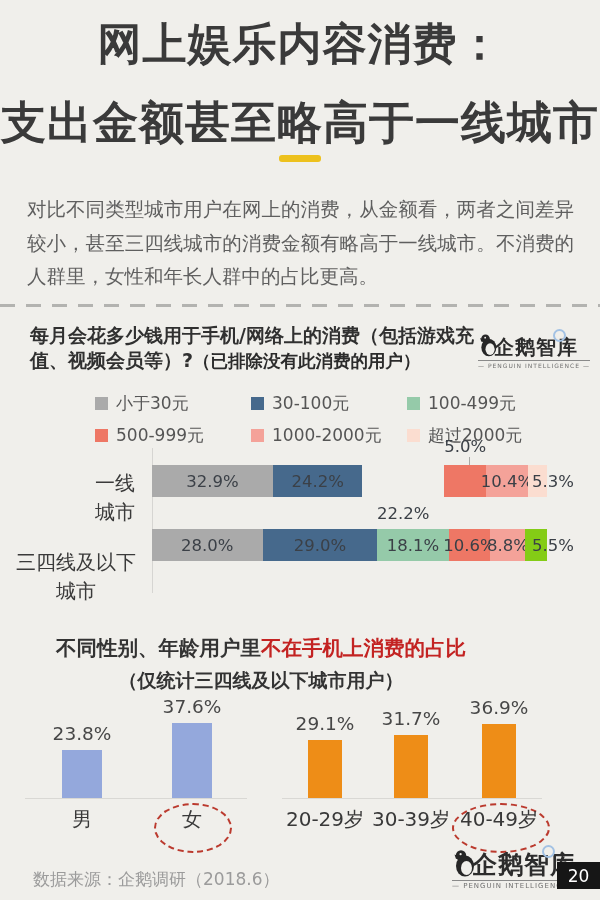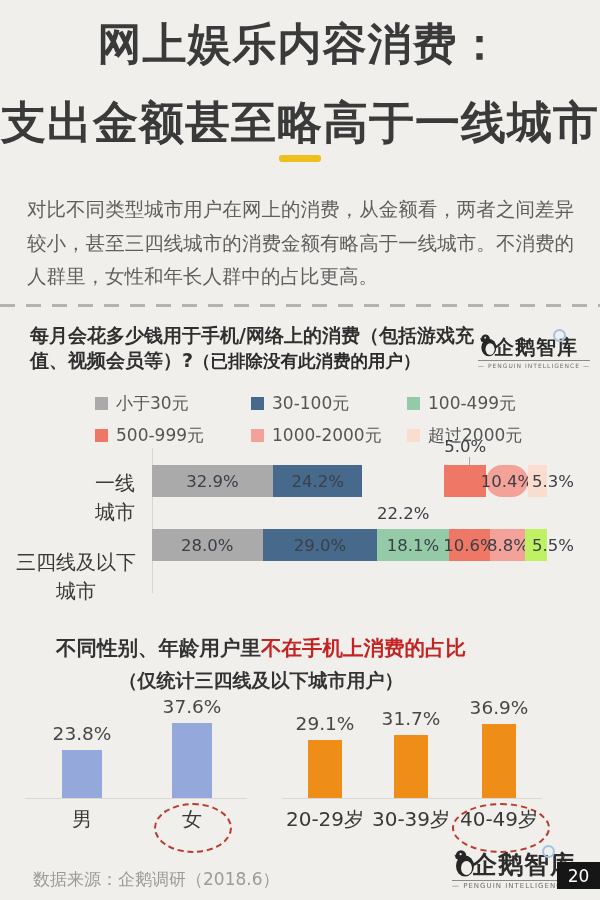--- a/index.html
+++ b/index.html
@@ -141,21 +141,21 @@
         <div class="seg" style="width: 24.2%; background: rgb(70, 105, 140);">
           <span class="seg-label">24.2%</span>
         </div>
         <div class="seg" style="width: 22.2%; background: rgb(149, 202, 169); margin-top: 48px;">
           <span class="seg-label">22.2%</span>
         </div>
         <div class="seg" style="width: 5%; background: rgb(238, 119, 101); padding-left: 24px;">
           <i class="leader"></i>
           <span class="seg-label above">5.0%</span>
         </div>
-        <div class="seg" style="width: 10.4%; background: rgb(244, 162, 153); border-radius: 16px;">
+        <div class="seg" style="width: 10.4%; background: rgb(244, 162, 153);">
           <span class="seg-label">10.4%</span>
         </div>
         <div class="seg" style="width: 5.3%; background: rgb(251, 221, 208);">
           <span class="seg-label outside">5.3%</span>
         </div>
       </div>
       <div class="cat-label" style="left: 2px; width: 148px; top: 108px;">
         <div>三四线及以下</div>
         <div>城市</div>
       </div>
@@ -168,21 +168,21 @@
         </div>
         <div class="seg" style="width: 18.1%; background: rgb(149, 202, 169);">
           <span class="seg-label">18.1%</span>
         </div>
         <div class="seg" style="width: 10.6%; background: rgb(238, 119, 101);">
           <span class="seg-label">10.6%</span>
         </div>
         <div class="seg" style="width: 8.8%; background: rgb(244, 162, 153);">
           <span class="seg-label">8.8%</span>
         </div>
-        <div class="seg" style="width: 5.5%; background: #bef264;">
+        <div class="seg" style="width: 5.5%; background: #84cc16;">
           <span class="seg-label outside">5.5%</span>
         </div>
       </div>
     </div>
 
   <div class="s2-title">
     <span>不同性别、年龄用户里</span><span class="s2-red">不在手机上消费的占比</span>
   </div>
   <div class="s2-sub">（仅统计三四线及以下城市用户）</div>
 

